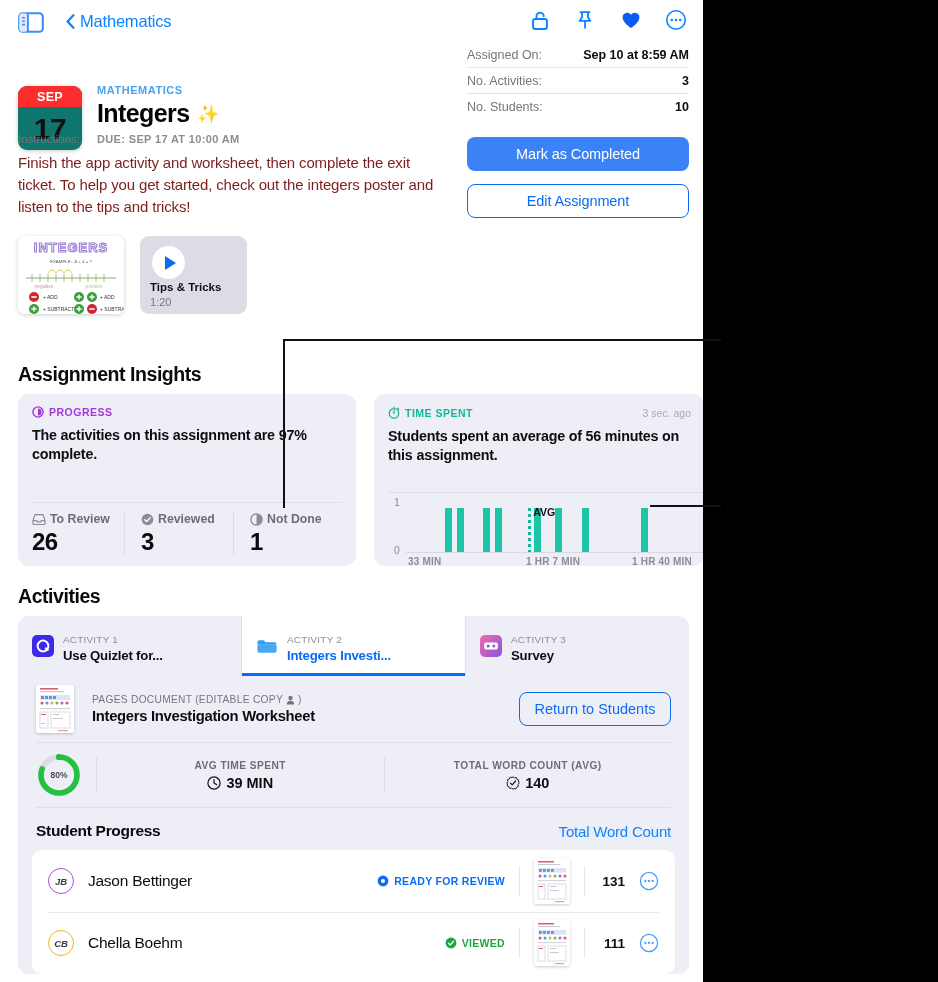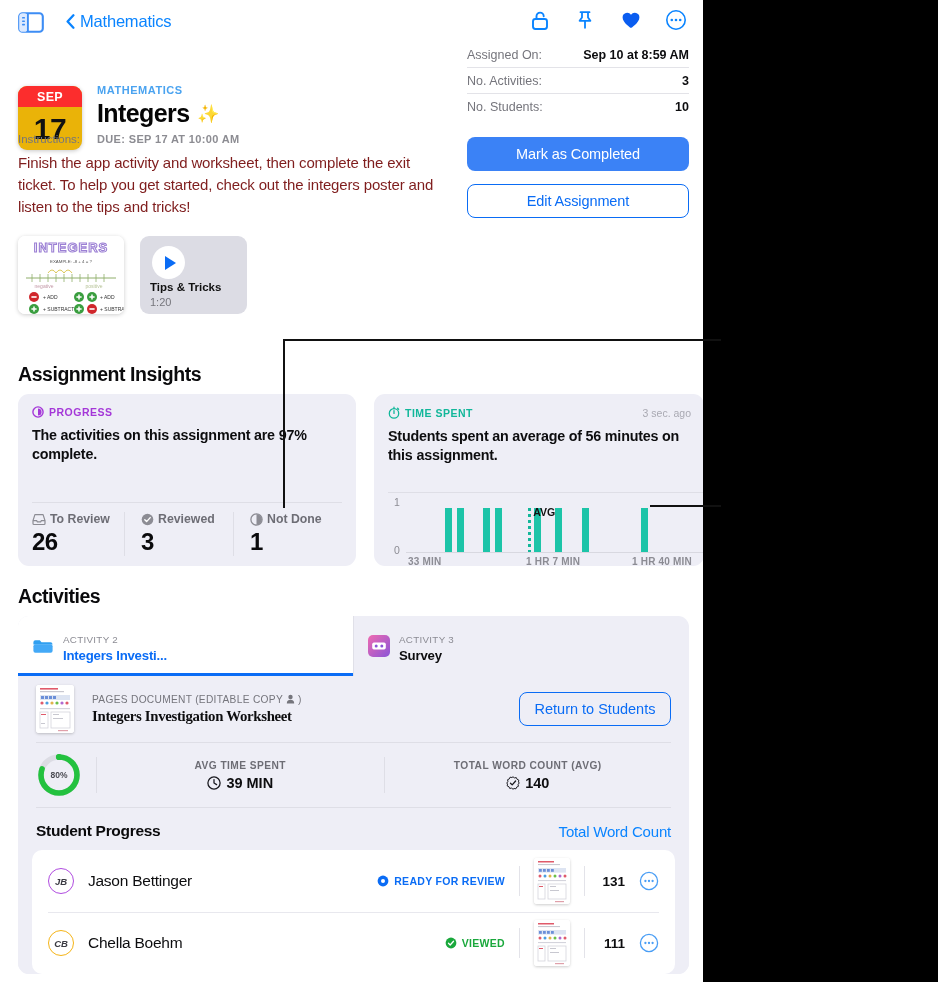--- a/index.html
+++ b/index.html
@@ -24,21 +24,21 @@
   .sidebar-toggle { position: absolute; left: 18px; top: 12px; width: 26px; height: 21px; }
   .back-link { position: absolute; left: 66px; top: 12px; display: flex; align-items: center; gap: 5px; }
   .chev { width: 9px; height: 15px; }
   .back-label { color: #0a84ff; font-size: 16.5px; font-weight: 500; letter-spacing: -0.2px; }
 
   
   .header-wrap { position: relative; padding: 0 0 0 0; }
   .cal {
     position: absolute; left: 18px; top: 42px;
     width: 64px; height: 64px; border-radius: 9px;
-    overflow: hidden; background: #eab308;
+    overflow: hidden; background: #0f766e;
     box-shadow: 0 1px 4px rgba(0,0,0,.22);
   }
   .cal-top { height: 21px; background: #fc2d2d; color: #fff; font-size: 12.5px;
              font-weight: 700; letter-spacing: .4px; display:flex; align-items:center; justify-content:center; }
   .cal-day { height: 43px; display:flex; align-items:center; justify-content:center;
              font-size: 30px; font-weight: 700; color: #111; letter-spacing: -0.5px; }
 
   .title-block { position: absolute; left: 97px; top: 40px; }
   .kicker { color: #4aa3f0; font-size: 11px; font-weight: 700; letter-spacing: .55px; }
   .title-row { display: flex; align-items: center; gap: 8px; margin-top: 3px; }
@@ -131,21 +131,21 @@
   .tab-kick { font-size: 9.8px; color: #8c8c94; letter-spacing: .3px; }
   .tab-name { font-size: 13.2px; font-weight: 700; color: #0d0d0f; white-space: nowrap;
               overflow: hidden; text-overflow: ellipsis; margin-top: 1px; letter-spacing: -0.2px; }
   .tab.active .tab-name { color: #0a6cf5; }
 
   .doc-row { display:flex; align-items:center; height: 66px; padding: 0 18px; position: relative; }
   .doc-thumb { width: 38px; height: 48px; border-radius: 3px; background:#fff;
                box-shadow: 0 1px 3px rgba(0,0,0,.22); overflow: hidden; position: relative; flex: none; }
   .doc-txt { margin-left: 18px; }
   .doc-kick { font-size: 10.2px; color: #75757c; letter-spacing: .3px; display:flex; align-items:center; gap:3px;}
-  .doc-name { font-size: 14.8px; font-weight: 700; color: #0d0d0f; margin-top: 3px; letter-spacing: -0.3px; font-family: Liberation Serif, serif; }
+  .doc-name { font-size: 14.8px; font-weight: 700; color: #0d0d0f; margin-top: 3px; letter-spacing: -0.3px; }
   .return-btn { position:absolute; right: 18px; top: 16px; width: 152px; height: 34px;
                 border: 1.6px solid #0a6cf5; border-radius: 8px; color:#0a6cf5;
                 display:flex; align-items:center; justify-content:center; font-size: 14.5px; cursor:pointer; }
 
   .hline { height: 1px; background: #dedee6; margin: 0 18px; }
 
   .metrics { display:flex; align-items:center; height: 64px; padding: 0 18px; }
   .ring-wrap { width: 46px; height: 46px; position: relative; flex:none; }
   .ring-pct { position:absolute; inset:0; display:flex; align-items:center; justify-content:center;
               font-size: 8.5px; font-weight: 700; color: #4a4a52; }
@@ -403,20 +403,33 @@
           <span class="x-lab" style="left:152px">1 HR 7 MIN</span>
           <span class="x-lab" style="left:258px">1 HR 40 MIN</span>
         </div>
       </div>
     </div>
 
     <div class="act-head section-title">Activities</div>
     <div class="act-panel">
 
       <div class="tabs">
+        <div class="tab">
+          <span class="tab-ico">
+            <svg width="22" height="22" viewBox="0 0 22 22">
+              <rect width="22" height="22" rx="5" fill="#3d2ae8"></rect>
+              <circle cx="11" cy="11" r="5.4" fill="none" stroke="#fff" stroke-width="2"></circle>
+              <rect x="12.6" y="13" width="4.4" height="2.2" rx="1" fill="#fff" transform="rotate(38 14.8 14.1)"></rect>
+            </svg>
+          </span>
+          <span class="tab-txt">
+            <span class="tab-kick">ACTIVITY 1</span>
+            <span class="tab-name" style="display:block">Use Quizlet for...</span>
+          </span>
+        </div>
         <div class="tab active">
           <span class="tab-ico">
             <svg width="22" height="22" viewBox="0 0 22 22">
               <rect x="1" y="5.4" width="20" height="13.2" rx="2.4" fill="#fff"></rect>
               <path d="M1.4 9.4V7.2A2 2 0 0 1 3.4 5.2h4.4l1.7 2h9A2 2 0 0 1 20.5 9.2v.2z" fill="#2f9ff0"></path>
               <rect x="1.4" y="9.2" width="19.2" height="8.6" rx="2" fill="#43a9f7"></rect>
             </svg>
           </span>
           <span class="tab-txt">
             <span class="tab-kick">ACTIVITY 2</span>

